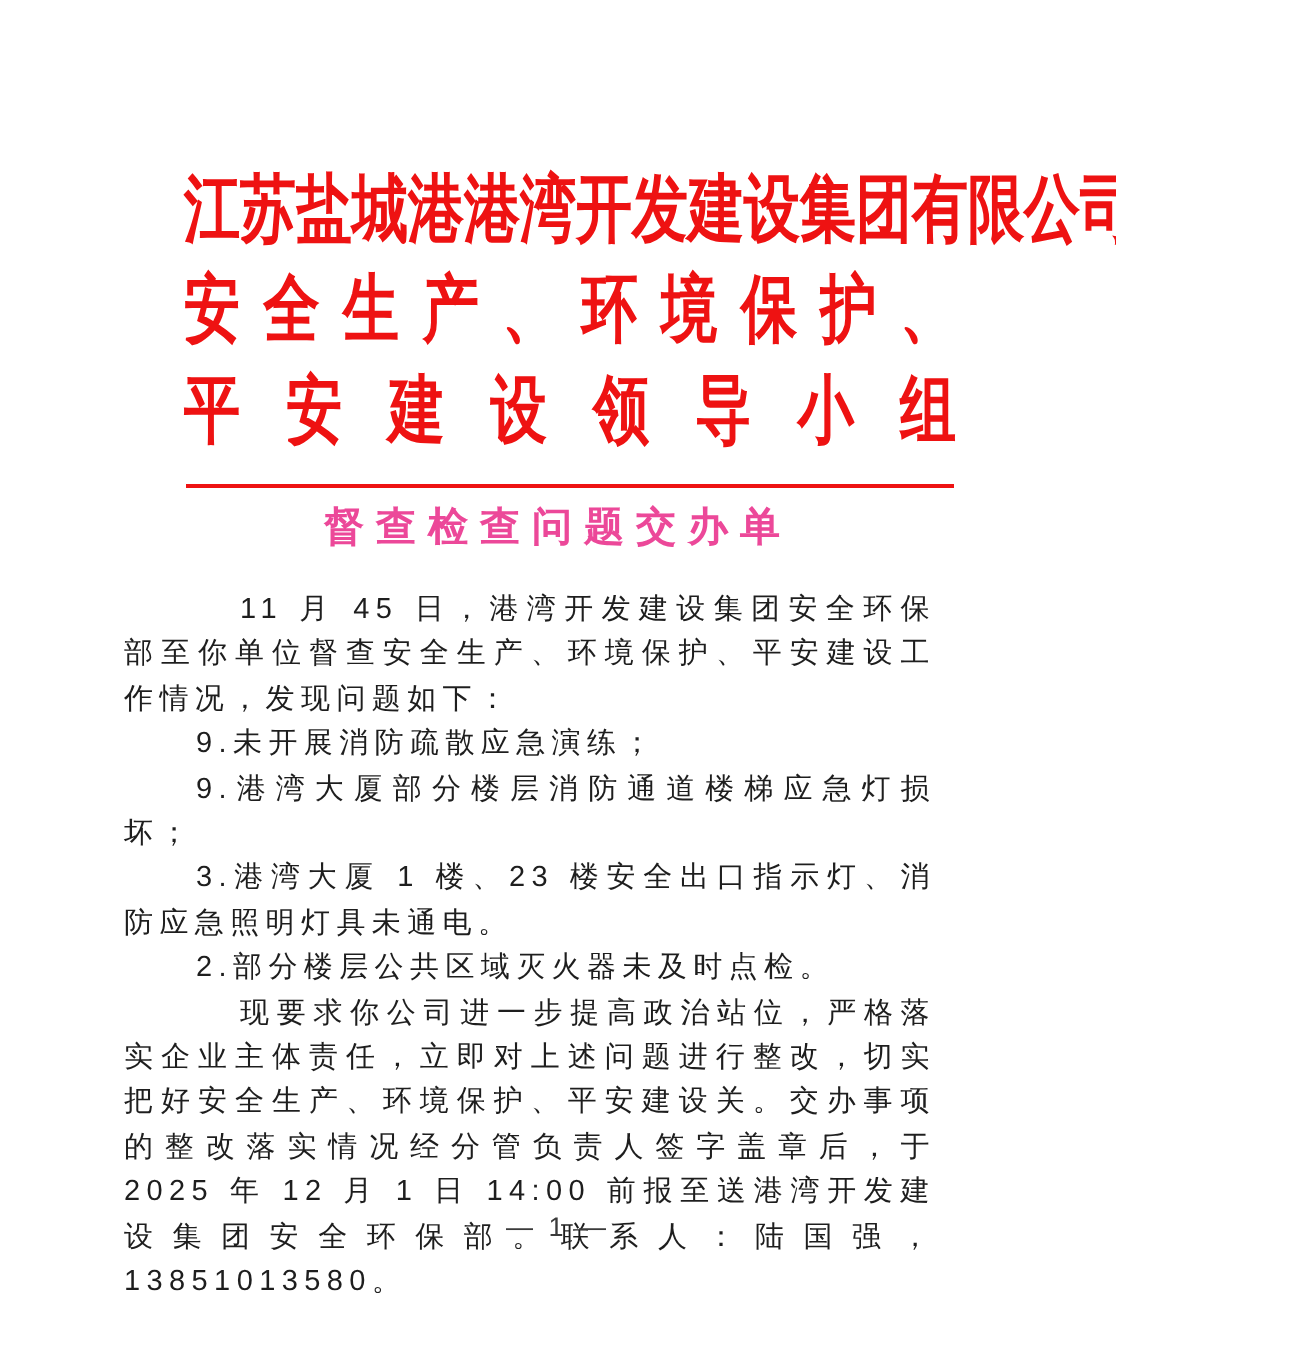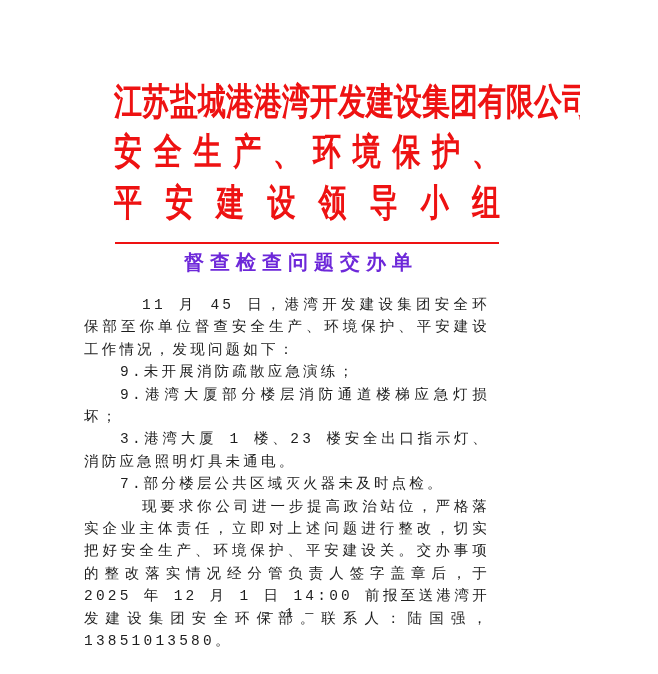--- a/index.html
+++ b/index.html
@@ -3,23 +3,22 @@
 <meta charset="utf-8">
 <style>
   html, body { margin: 0; padding: 0; background: #ffffff; }
 
   .page {
     position: relative;
     width: 558px;
     height: 674px;
     background: #ffffff;
     overflow: hidden;
-    font-family: Liberation Mono, monospace;
+    font-family: Liberation Sans, sans-serif;
     color: var(--body-text, #1e1e1e);
-    padding-left: 22px;
   }
 
   
   .letterhead {
     margin: 80px 80px 0 92px;
     height: 150px;
     overflow: visible;
   }
   .letterhead-inner {
     transform: scale(1, 1.32);
@@ -45,21 +44,21 @@
   }
 
   
   .doc-title {
     margin: 9px 0 0 0;
     text-align: center;
     font-size: 20px;
     line-height: 22px;
     font-weight: 700;
     letter-spacing: 6px;
-    color: #6d28d9;
+    color: #ec4899;
   }
 
   
   .doc-body {
     margin: 19px 90px 0 62px;
     font-size: 14.5px;
     line-height: 22.4px;
     letter-spacing: 3.2px;
     text-align: justify;
     text-justify: inter-character;
@@ -113,20 +112,20 @@
   <div class="doc-body">
 
     <p class="para">11 月 45 日，港湾开发建设集团安全环保部至你单位督查安全生产、环境保护、平安建设工作情况，发现问题如下：</p>
 
     <p class="item">9.未开展消防疏散应急演练；</p>
 
     <p class="item">9.港湾大厦部分楼层消防通道楼梯应急灯损坏；</p>
 
     <p class="item">3.港湾大厦 1 楼、23 楼安全出口指示灯、消防应急照明灯具未通电。</p>
 
-    <p class="item">7.部分楼层公共区域灭火器未及时点检。</p>
+    <p class="item">2.部分楼层公共区域灭火器未及时点检。</p>
 
     <p class="para">现要求你公司进一步提高政治站位，严格落实企业主体责任，立即对上述问题进行整改，切实把好安全生产、环境保护、平安建设关。交办事项的整改落实情况经分管负责人签字盖章后，于 2025 年 12 月 1 日 14:00 前报至送港湾开发建设集团安全环保部。联系人：陆国强，13851013580。</p>
   </div>
 
   <div class="page-footer">— 1 —</div>
 
 </div>
 
 </body></html>

